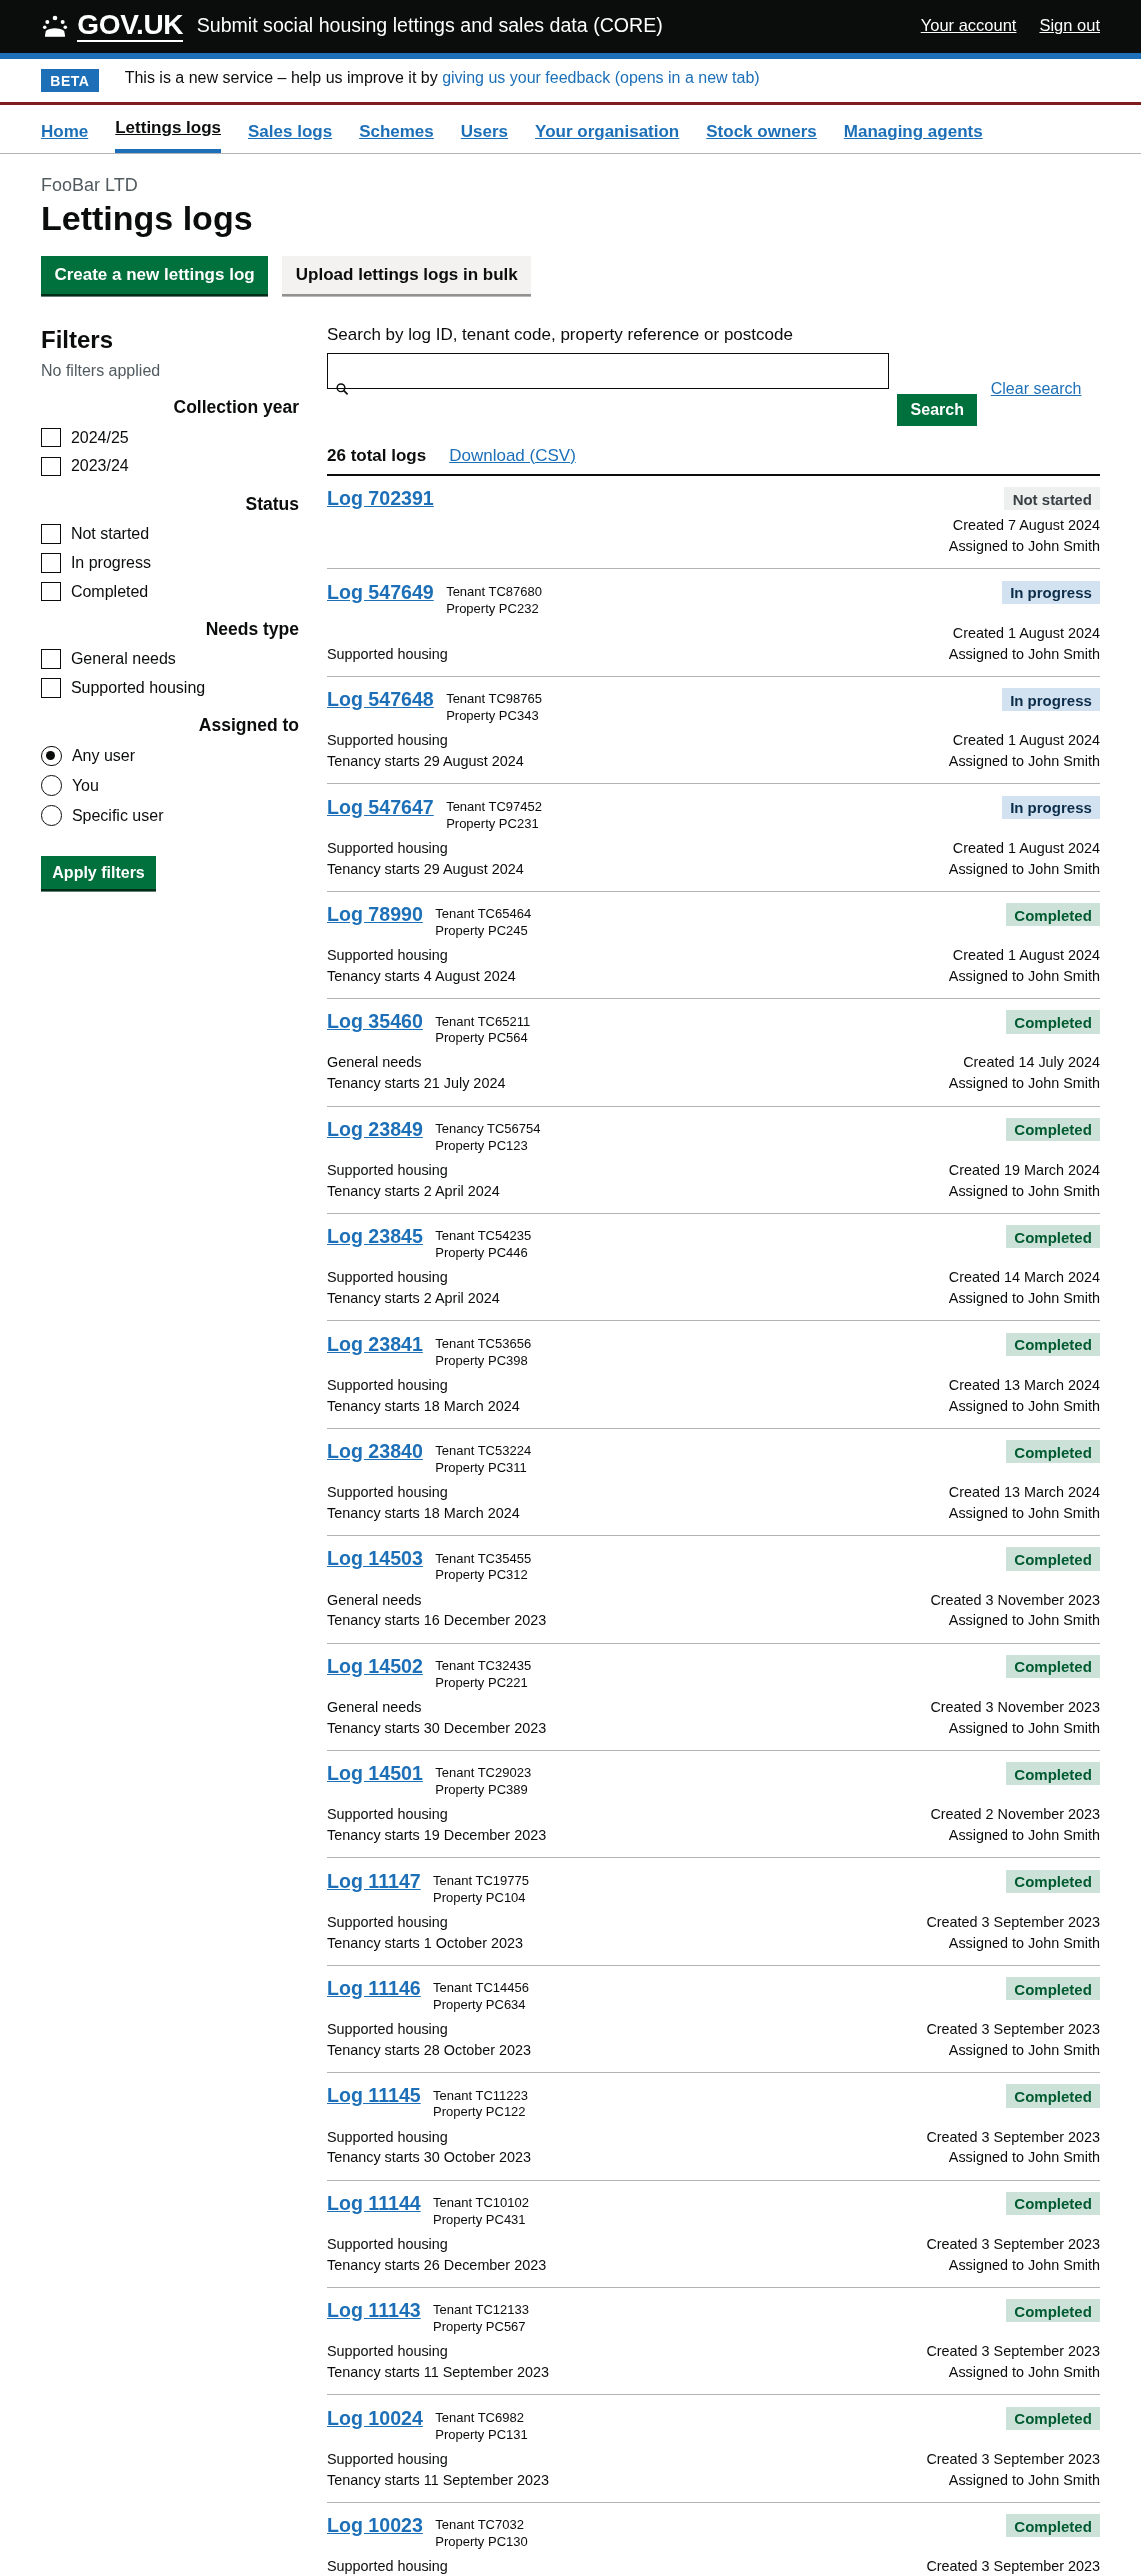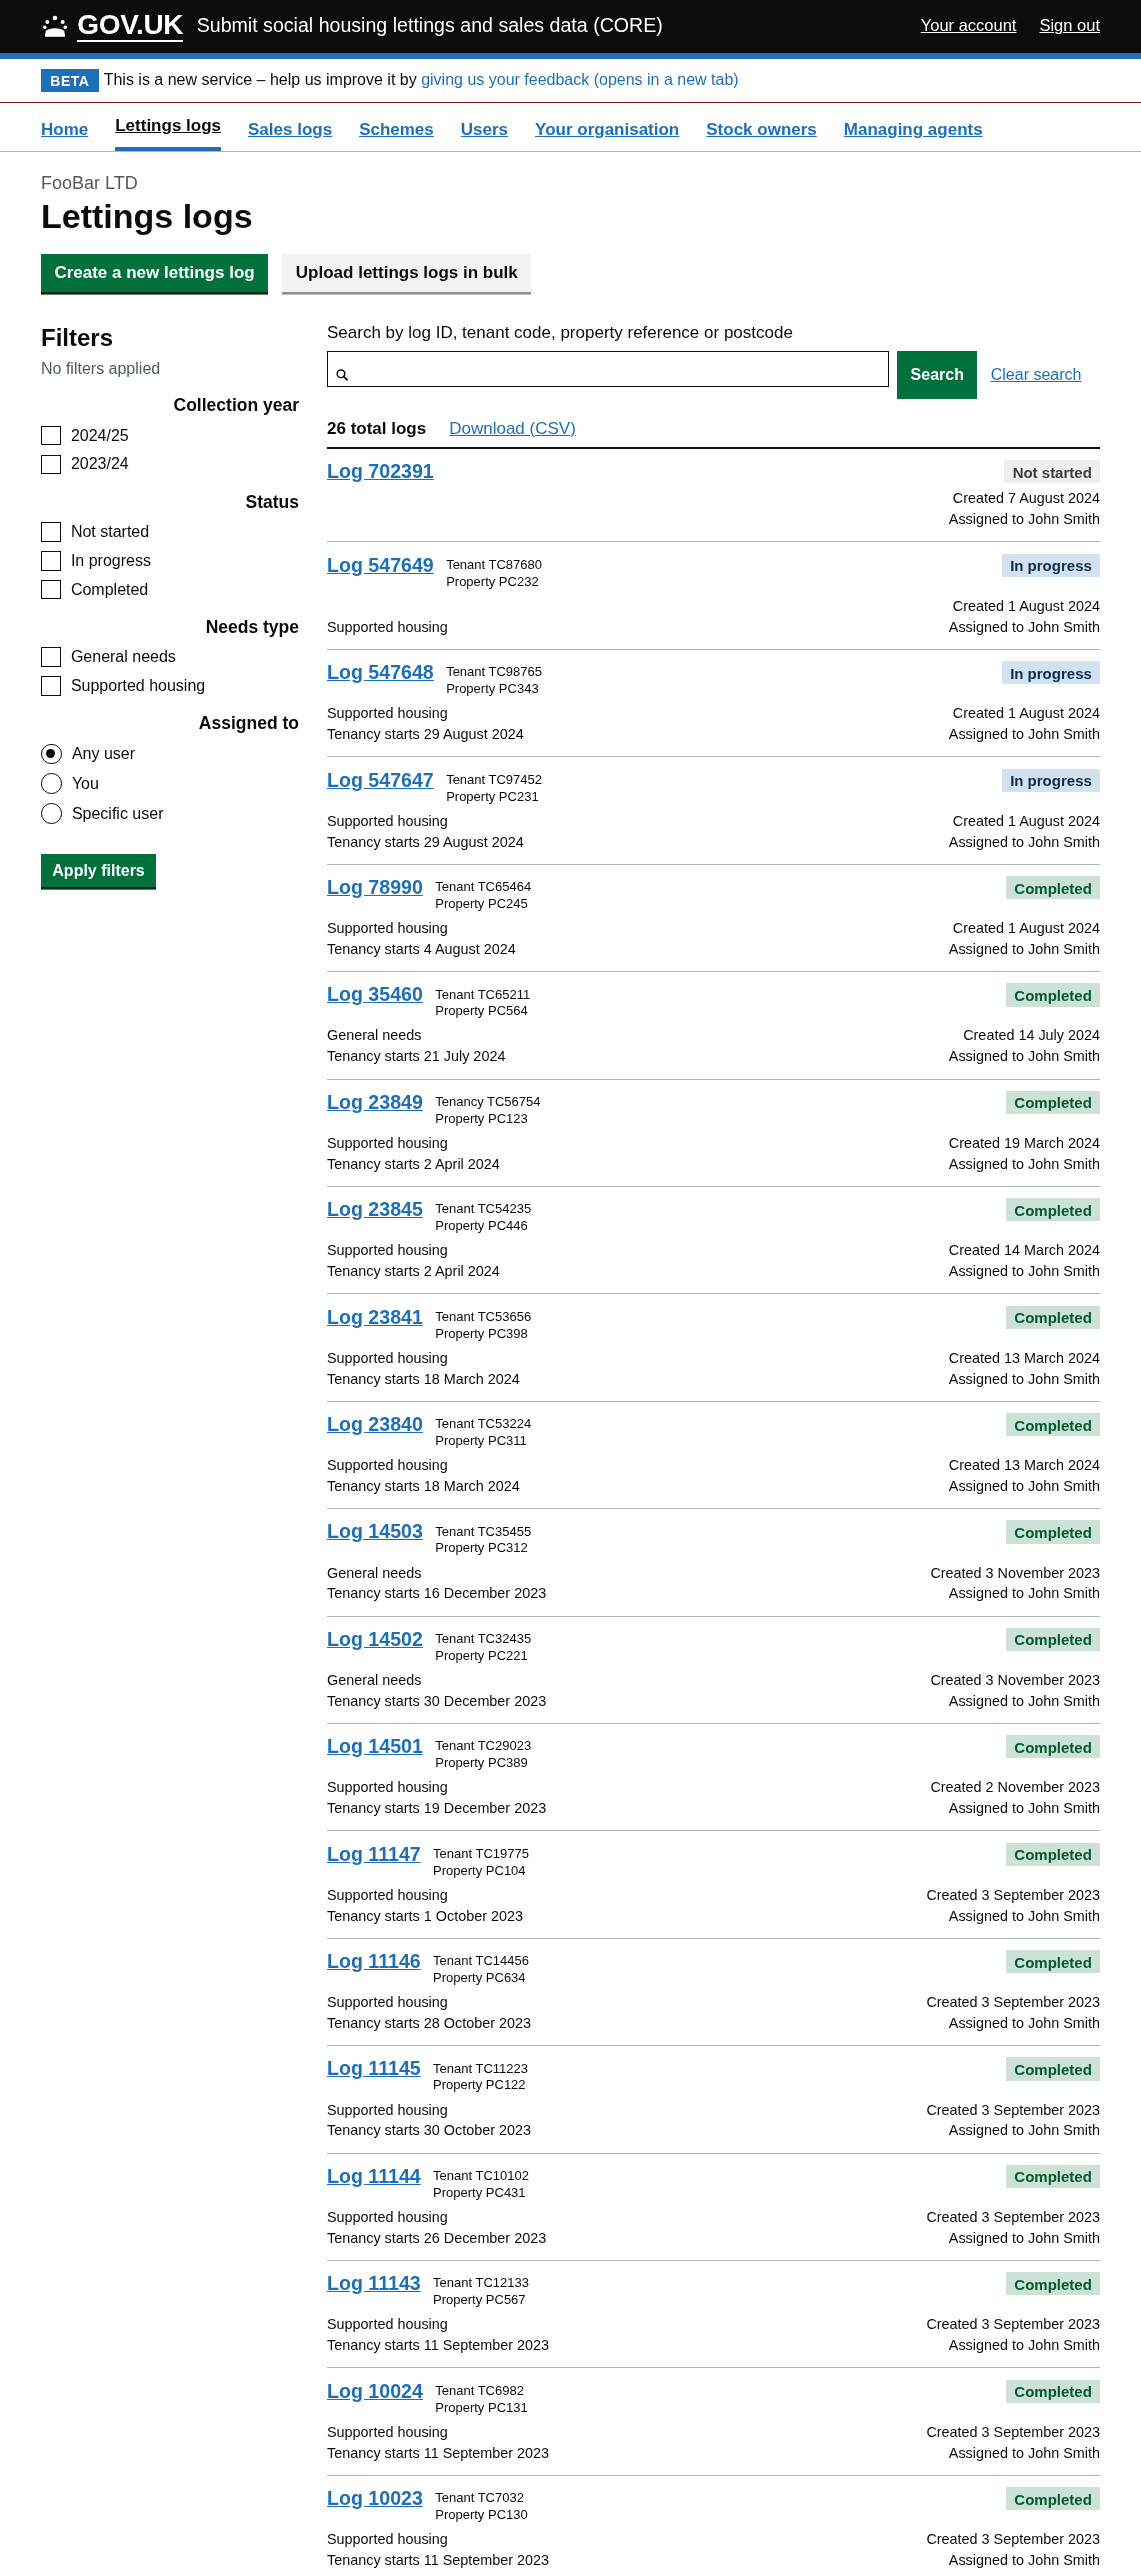--- a/index.html
+++ b/index.html
@@ -46,25 +46,24 @@
     gap: 23px;
     font-size: 16.5px;
     padding-bottom: 2.1px;
   }
   .header-links a { color: #ffffff; text-decoration: underline; }
 
   .blue-bar { height: 6.2px; background: #1d70b8; }
 
   
   .phase-banner {
-    border-bottom: 1px solid #7f1d1d;
+    border-bottom: 3px solid #7f1d1d;
     padding: 10.3px 41px;
     display: flex;
-    align-items: center;
-    gap: 5px;
+    gap: 26px;
     font-size: 16px;
   }
   .phase-tag {
     background: #1d70b8;
     color: #fff;
     font-weight: bold;
     font-size: 14px;
     letter-spacing: 0.5px;
     padding: 3.6px 9.3px 3.1px 9.3px;
     text-transform: uppercase;
@@ -214,23 +213,24 @@
     pointer-events: none;
   }
   .search-btn {
     background: #00703c;
     color: #fff;
     border: none;
     font-size: 16px;
     font-weight: bold;
     padding: 0 13.4px;
     margin-left: 8.2px;
-    height: 48px;
+    height: 32px;
     cursor: pointer;
     font-family: "Liberation Sans", sans-serif;
+    margin-top: 41px;
   }
   .clear-search {
     color: #1d70b8;
     text-decoration: underline;
     font-size: 16px;
     margin-left: 13.4px;
     align-self: center;
     cursor: pointer;
   }
 

